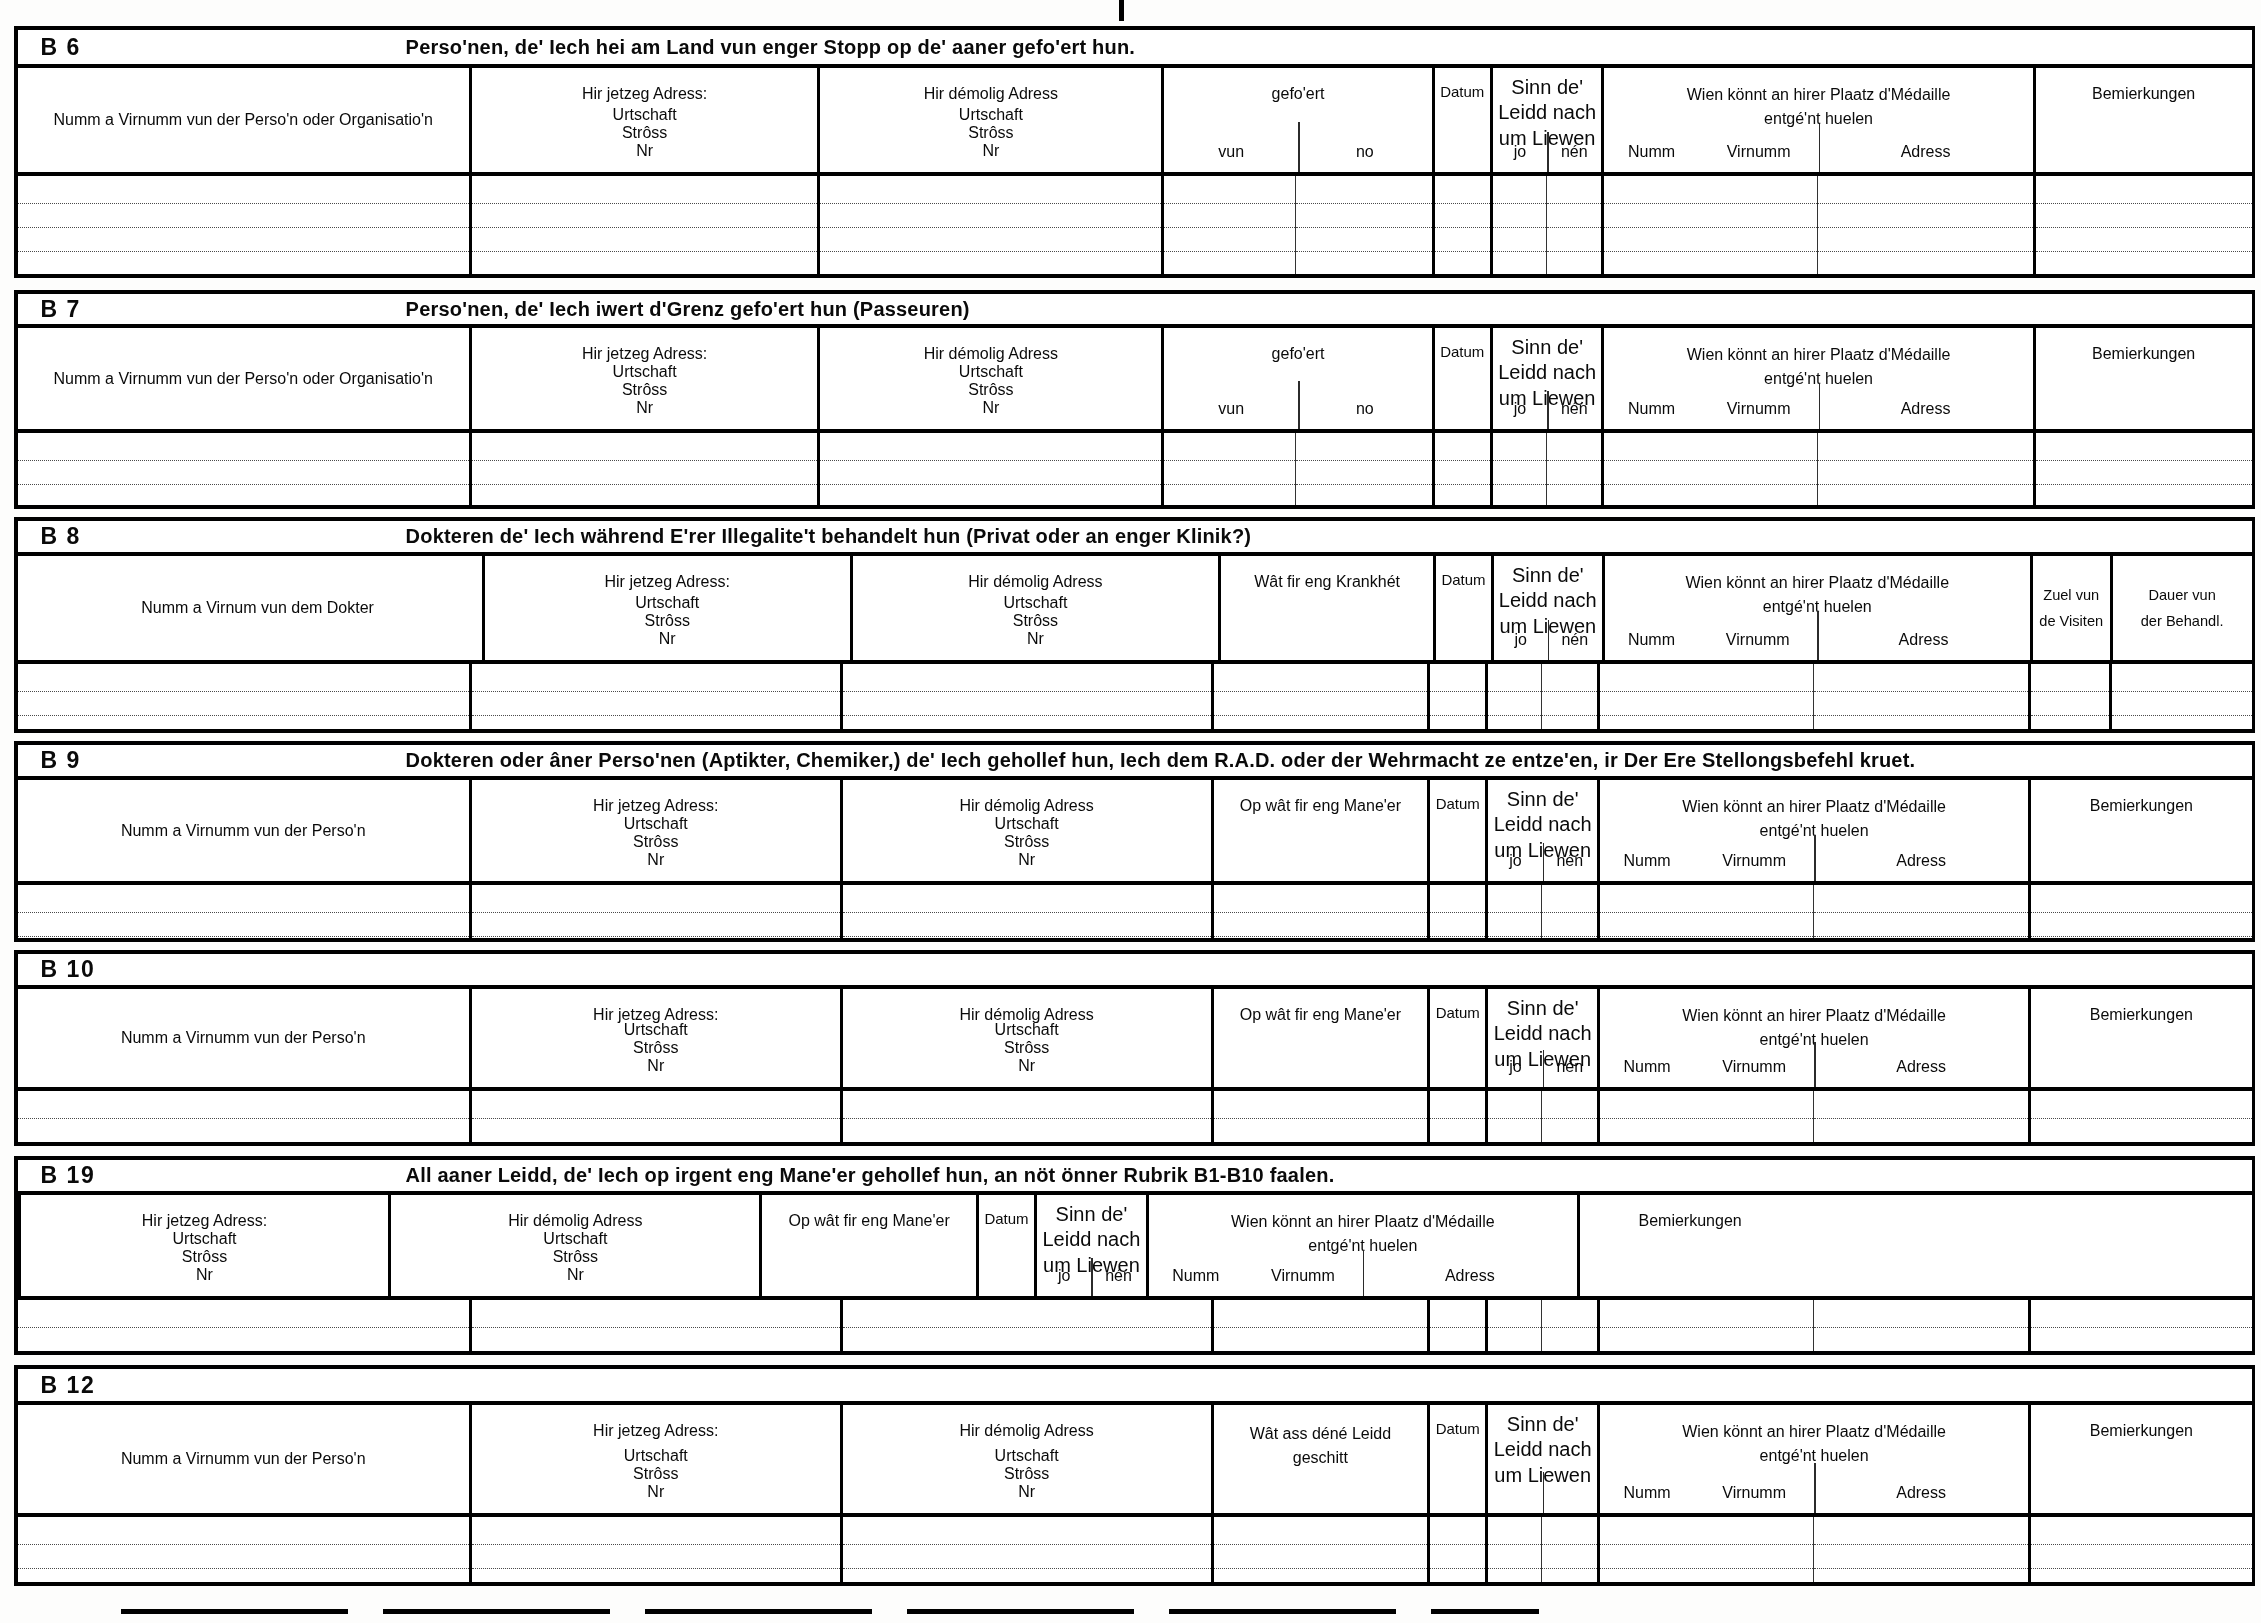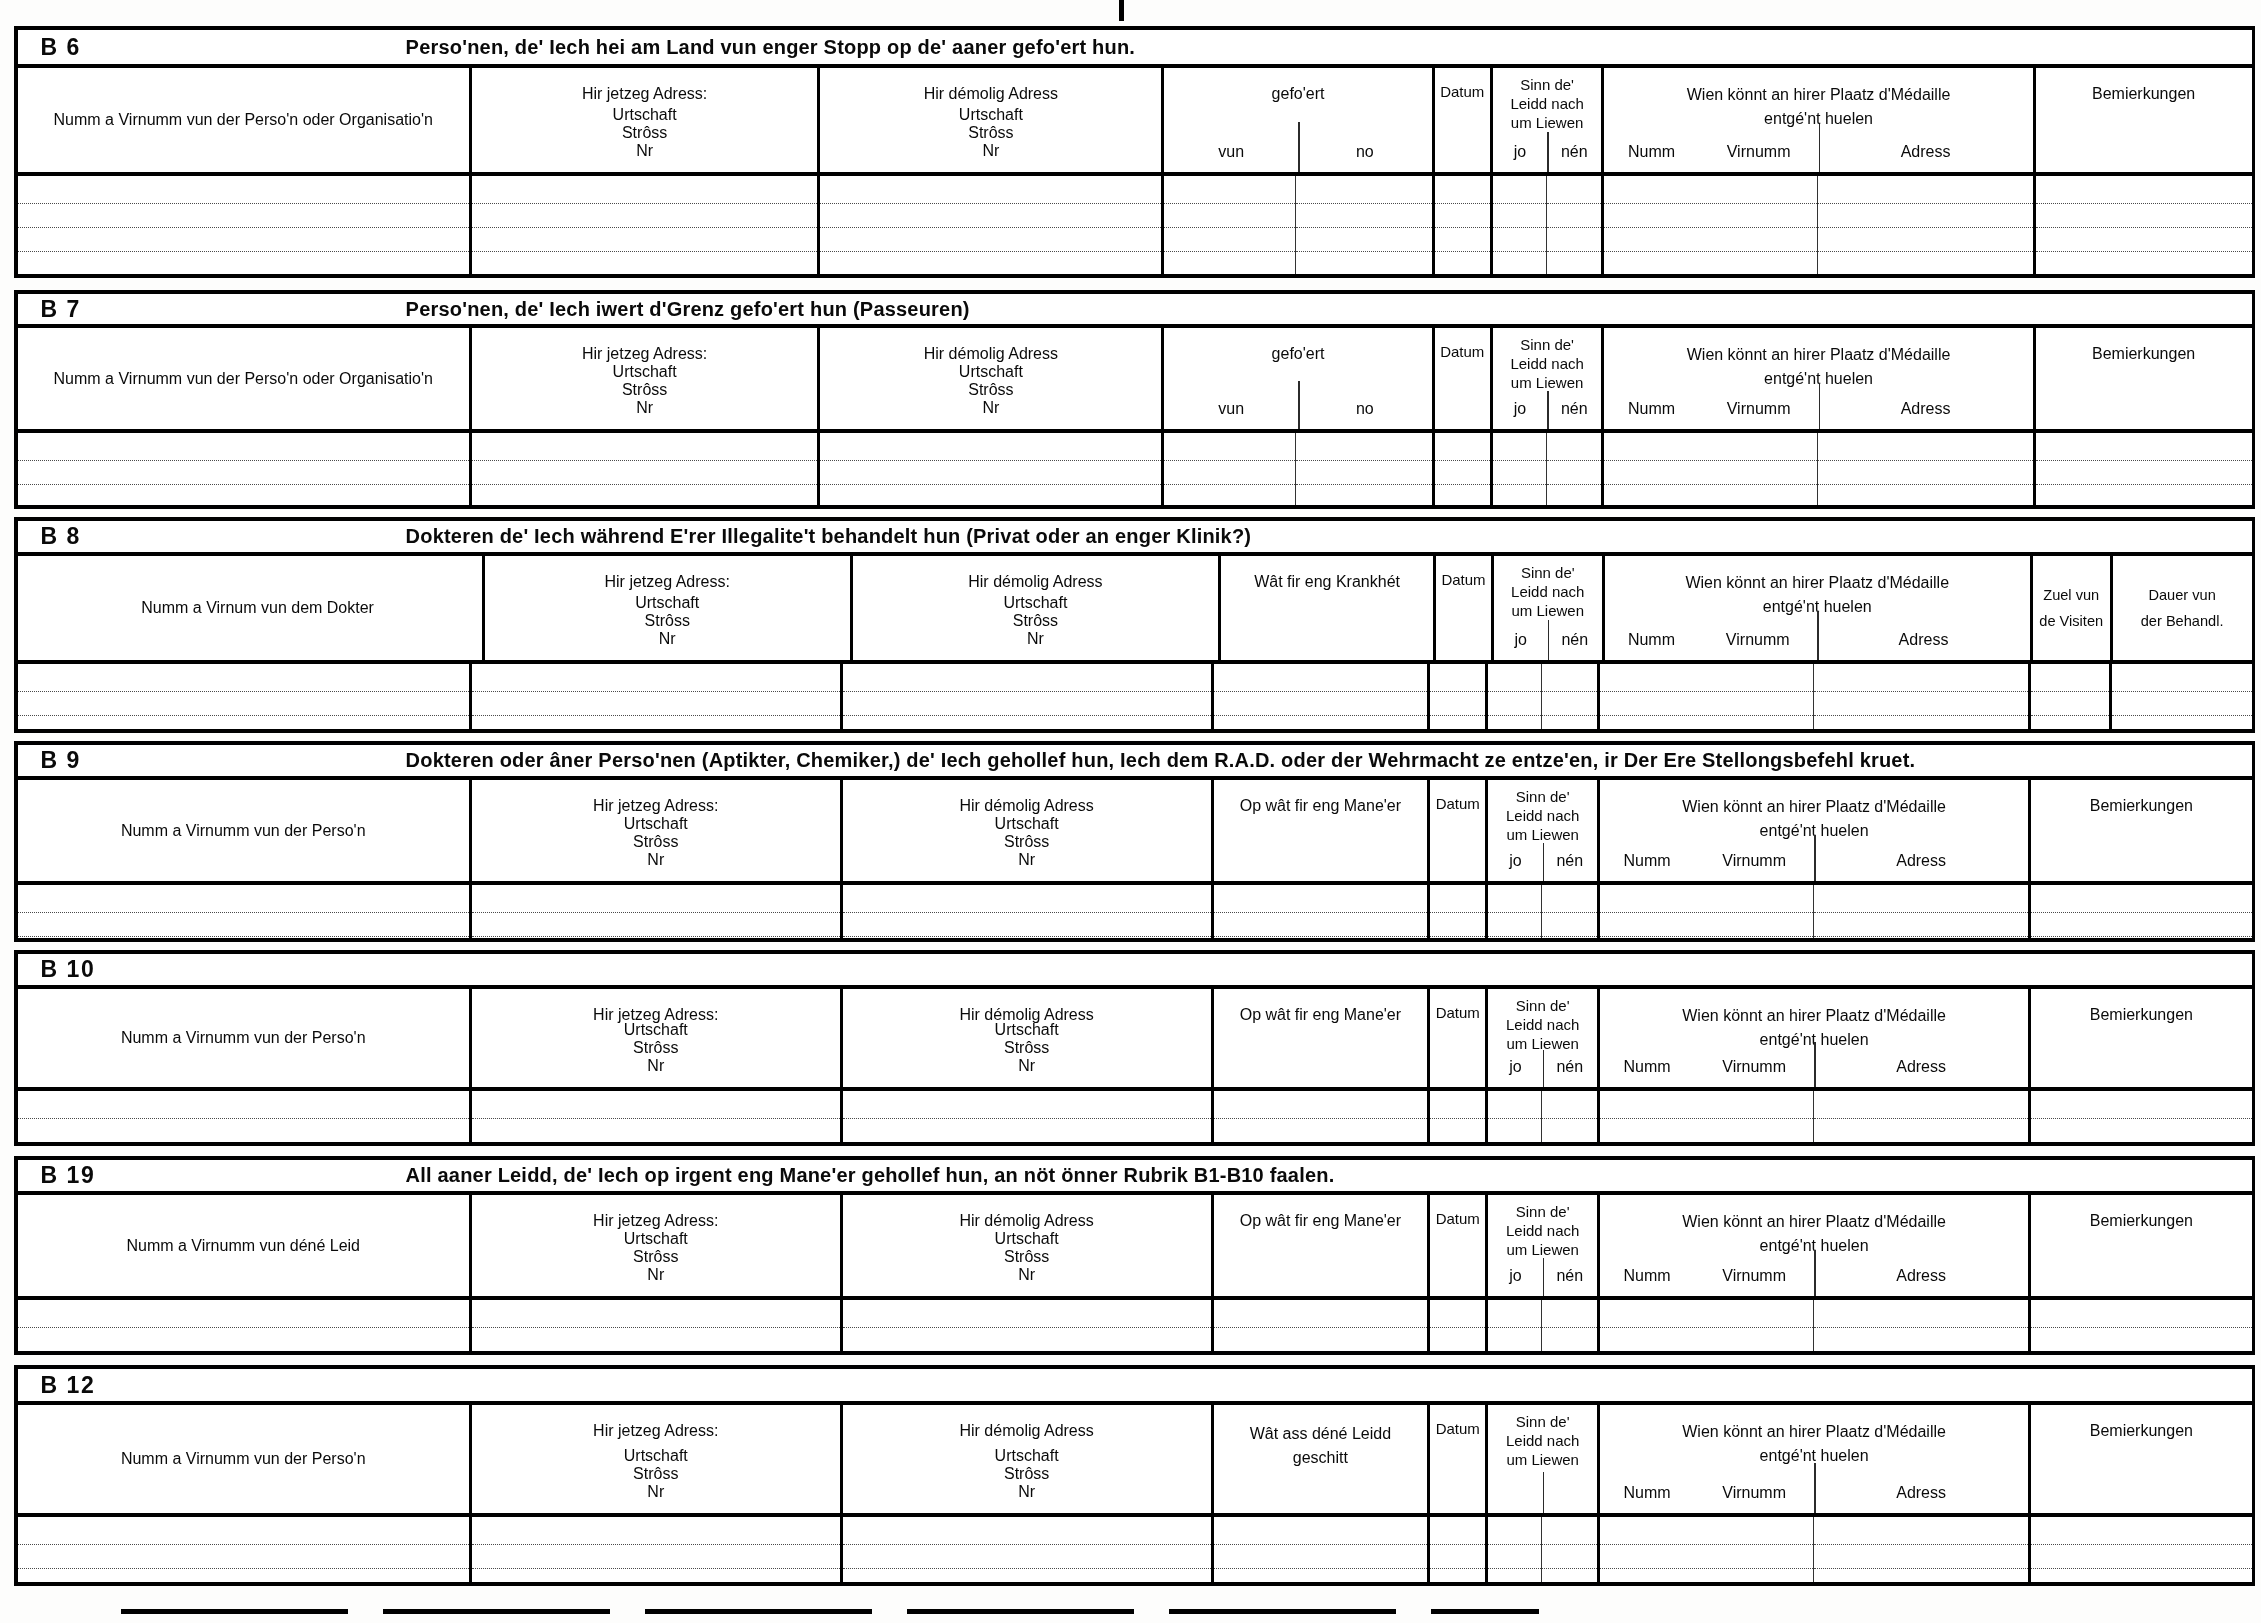--- a/index.html
+++ b/index.html
@@ -23,21 +23,21 @@
         text-align:center;padding:0 14.6px;}
   .top-label{position:absolute;top:16.5px;left:0;right:0;text-align:center;}
   .addr-subs{position:absolute;bottom:11.7px;left:0;right:0;display:flex;flex-direction:column;}
   .addr-subs .a1{flex:1.15;text-align:center;}
   .addr-subs .a2{flex:1;text-align:center;}
   .addr-subs .a3{flex:.75;text-align:center;}
   .subs2{position:absolute;bottom:10.7px;left:0;right:0;display:flex;}
   .subs2 .half{width:50%;text-align:center;}
   .vdiv{position:absolute;left:50%;bottom:0;width:1.5px;background:#2b2b2b;}
   .datum-label{position:absolute;top:14.6px;left:0;right:0;text-align:center;font-size:15px;}
-  .sinn-lines{padding-top:6.8px;text-align:center;font-size:15px;line-height:1.28;}
+  .sinn-lines{padding-top:6.8px;text-align:center;font-size:20px;line-height:1.28;}
   .sinn-lines .line,.wien-lines .line,.mid-lines .line,.two-line .line{display:block;}
   .wien-lines{padding-top:14.6px;text-align:center;line-height:1.5;}
   .wien-subs{position:absolute;bottom:10.7px;left:0;right:0;display:flex;}
   .wien-subs .w1{width:22%;text-align:center;}
   .wien-subs .w2{width:28%;text-align:center;}
   .wien-subs .w3{width:50%;text-align:center;}
   .mid-lines{padding-top:16.5px;text-align:center;line-height:1.55;}
   .two-line{display:flex;flex-direction:column;justify-content:center;height:100%;
         text-align:center;line-height:1.8;font-size:14.6px;}
   
@@ -668,23 +668,20 @@
             <div class="dfill"></div>
           </div>
         </div>
       </div>
       <div class="sec" style="top: 1156px;">
         <div class="trow" style="height: 31px;">
           <span class="sec-id">B 19</span>
           <span class="sec-title">All aaner Leidd, de' Iech op irgent eng Mane'er gehollef hun, an nöt önner Rubrik B1-B10 faalen.</span>
         </div>
         <div class="hrow" style="height: 101px;">
-          <div class="grp first" style="width: 20.2%;">
-            <span class="name-label">Numm a Virnumm vun déné Leid</span>
-          </div>
           <div class="grp" style="width: 16.6%;">
             <span class="top-label">Hir jetzeg Adress:</span>
             <div class="addr-subs">
               <span class="a1">Urtschaft</span>
               <span class="a2">Strôss</span>
               <span class="a3">Nr</span>
             </div>
           </div>
           <div class="grp" style="width: 16.6%;">
             <span class="top-label">Hir démolig Adress</span>

